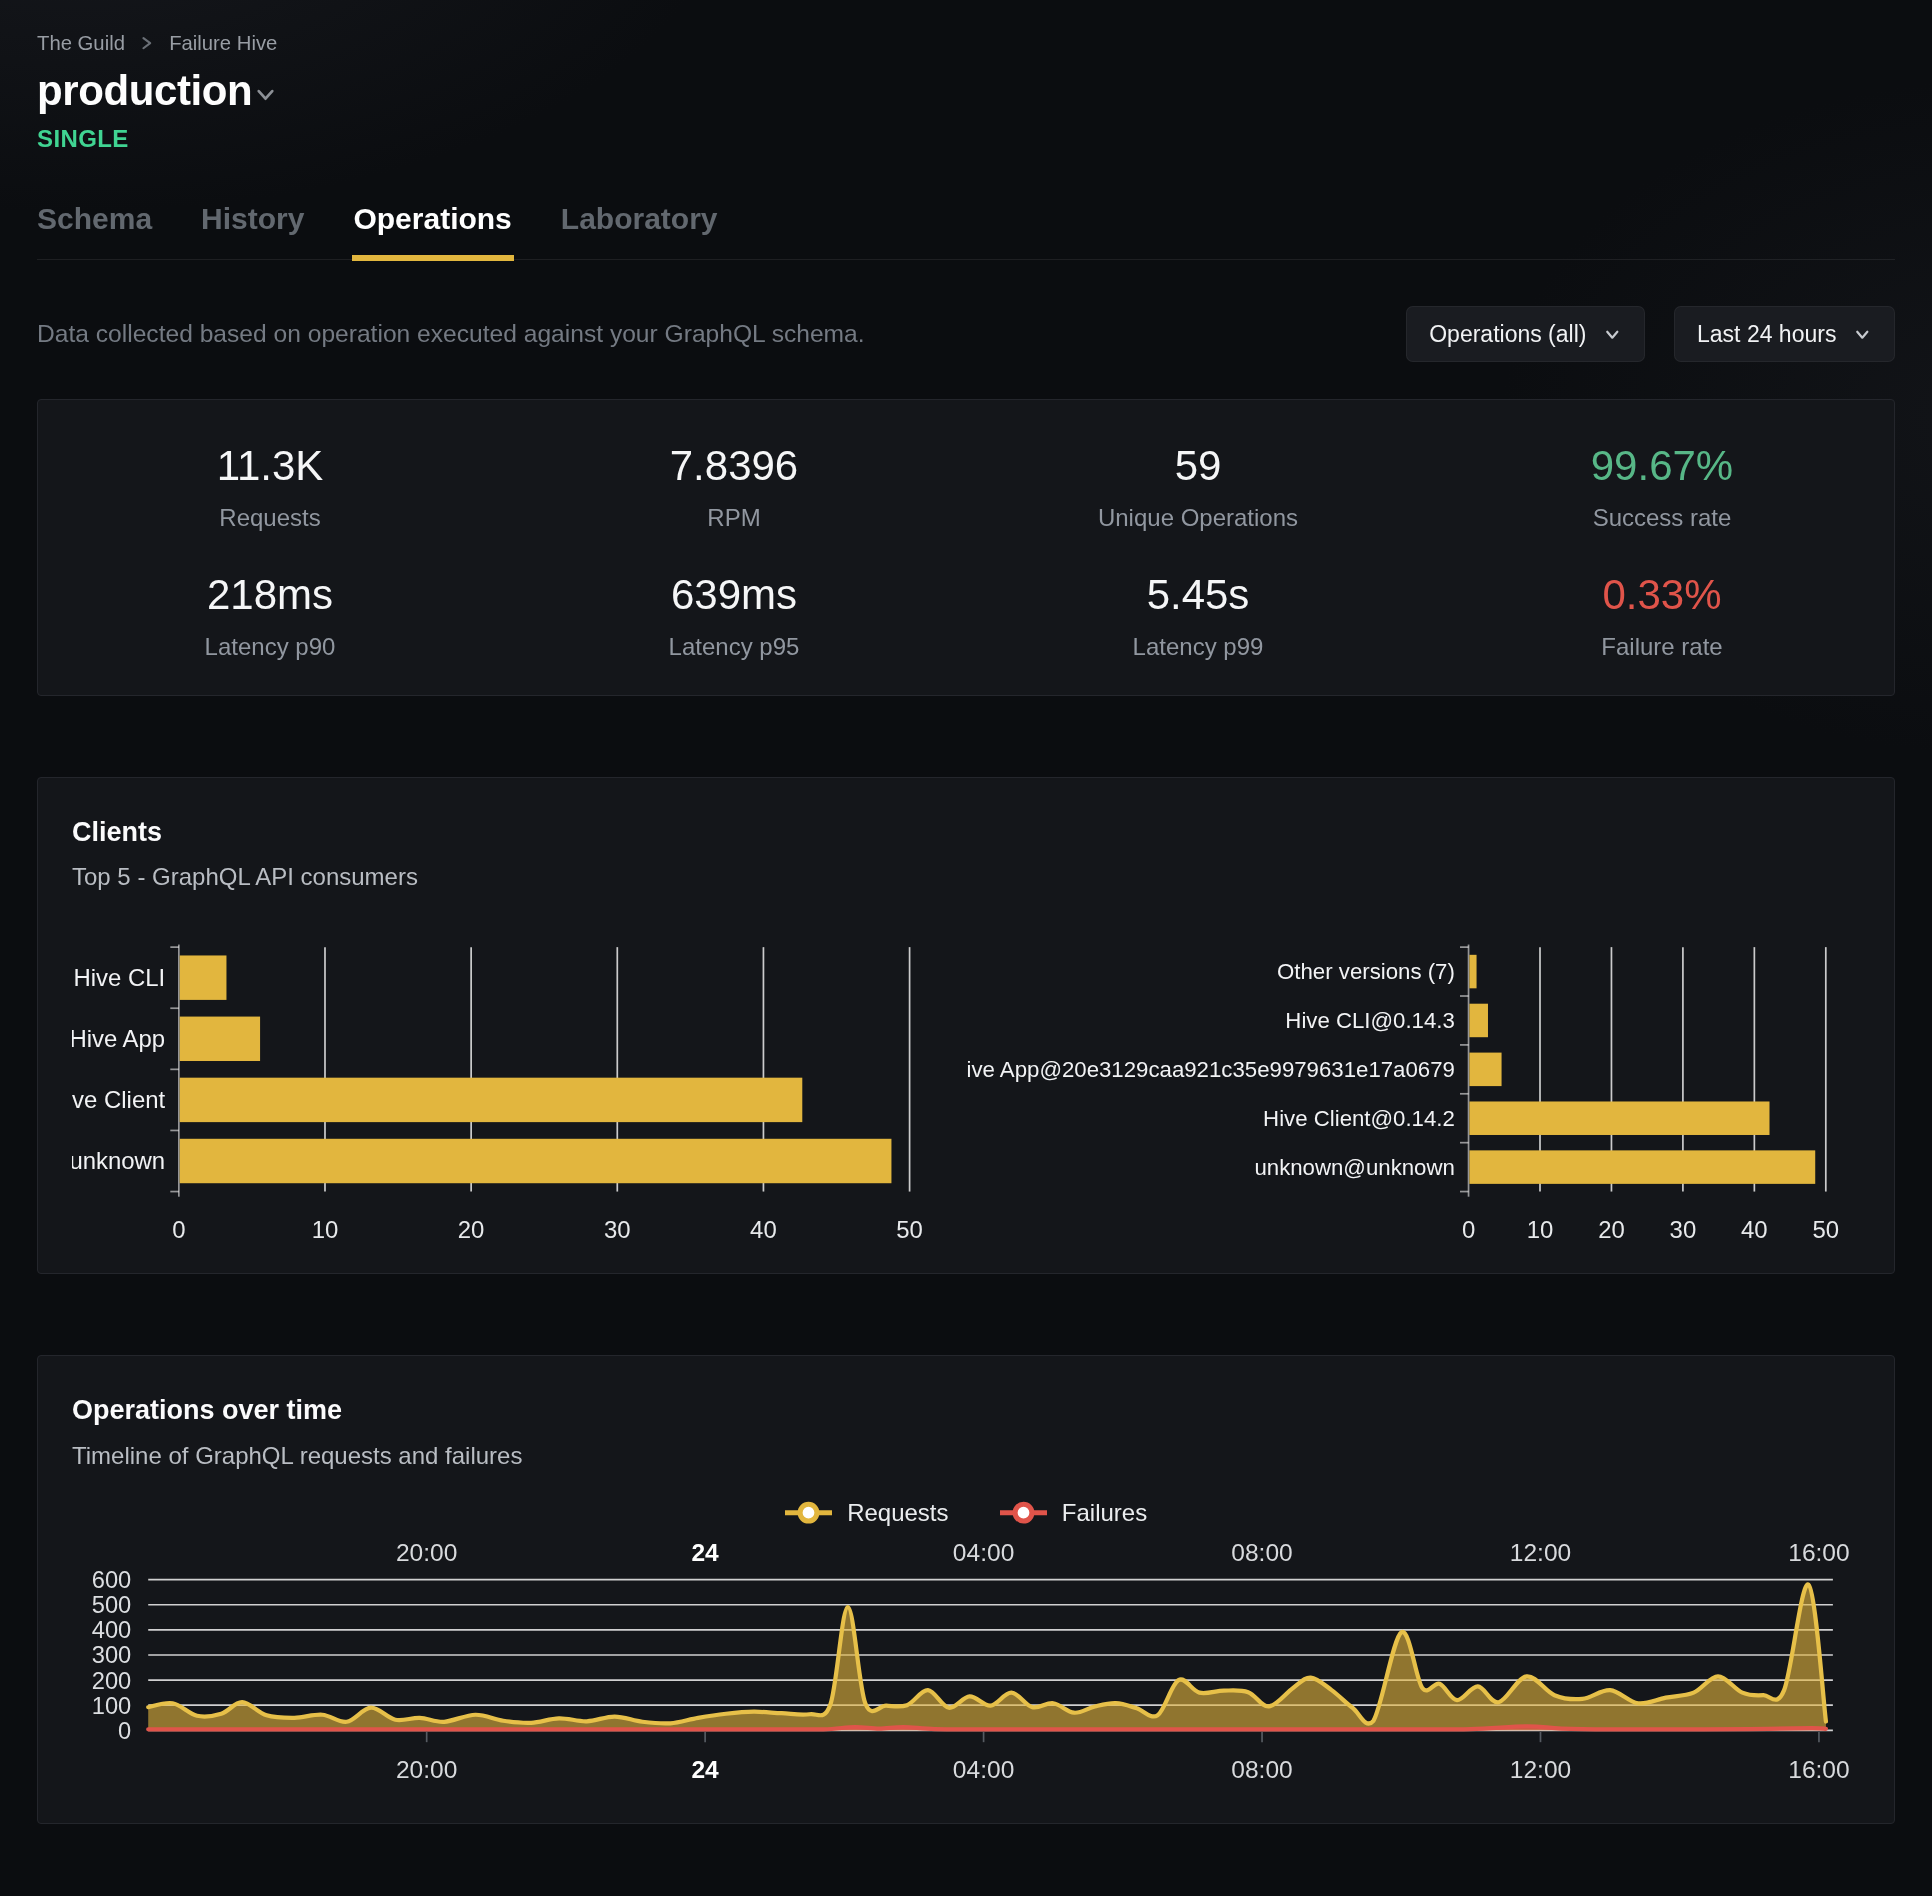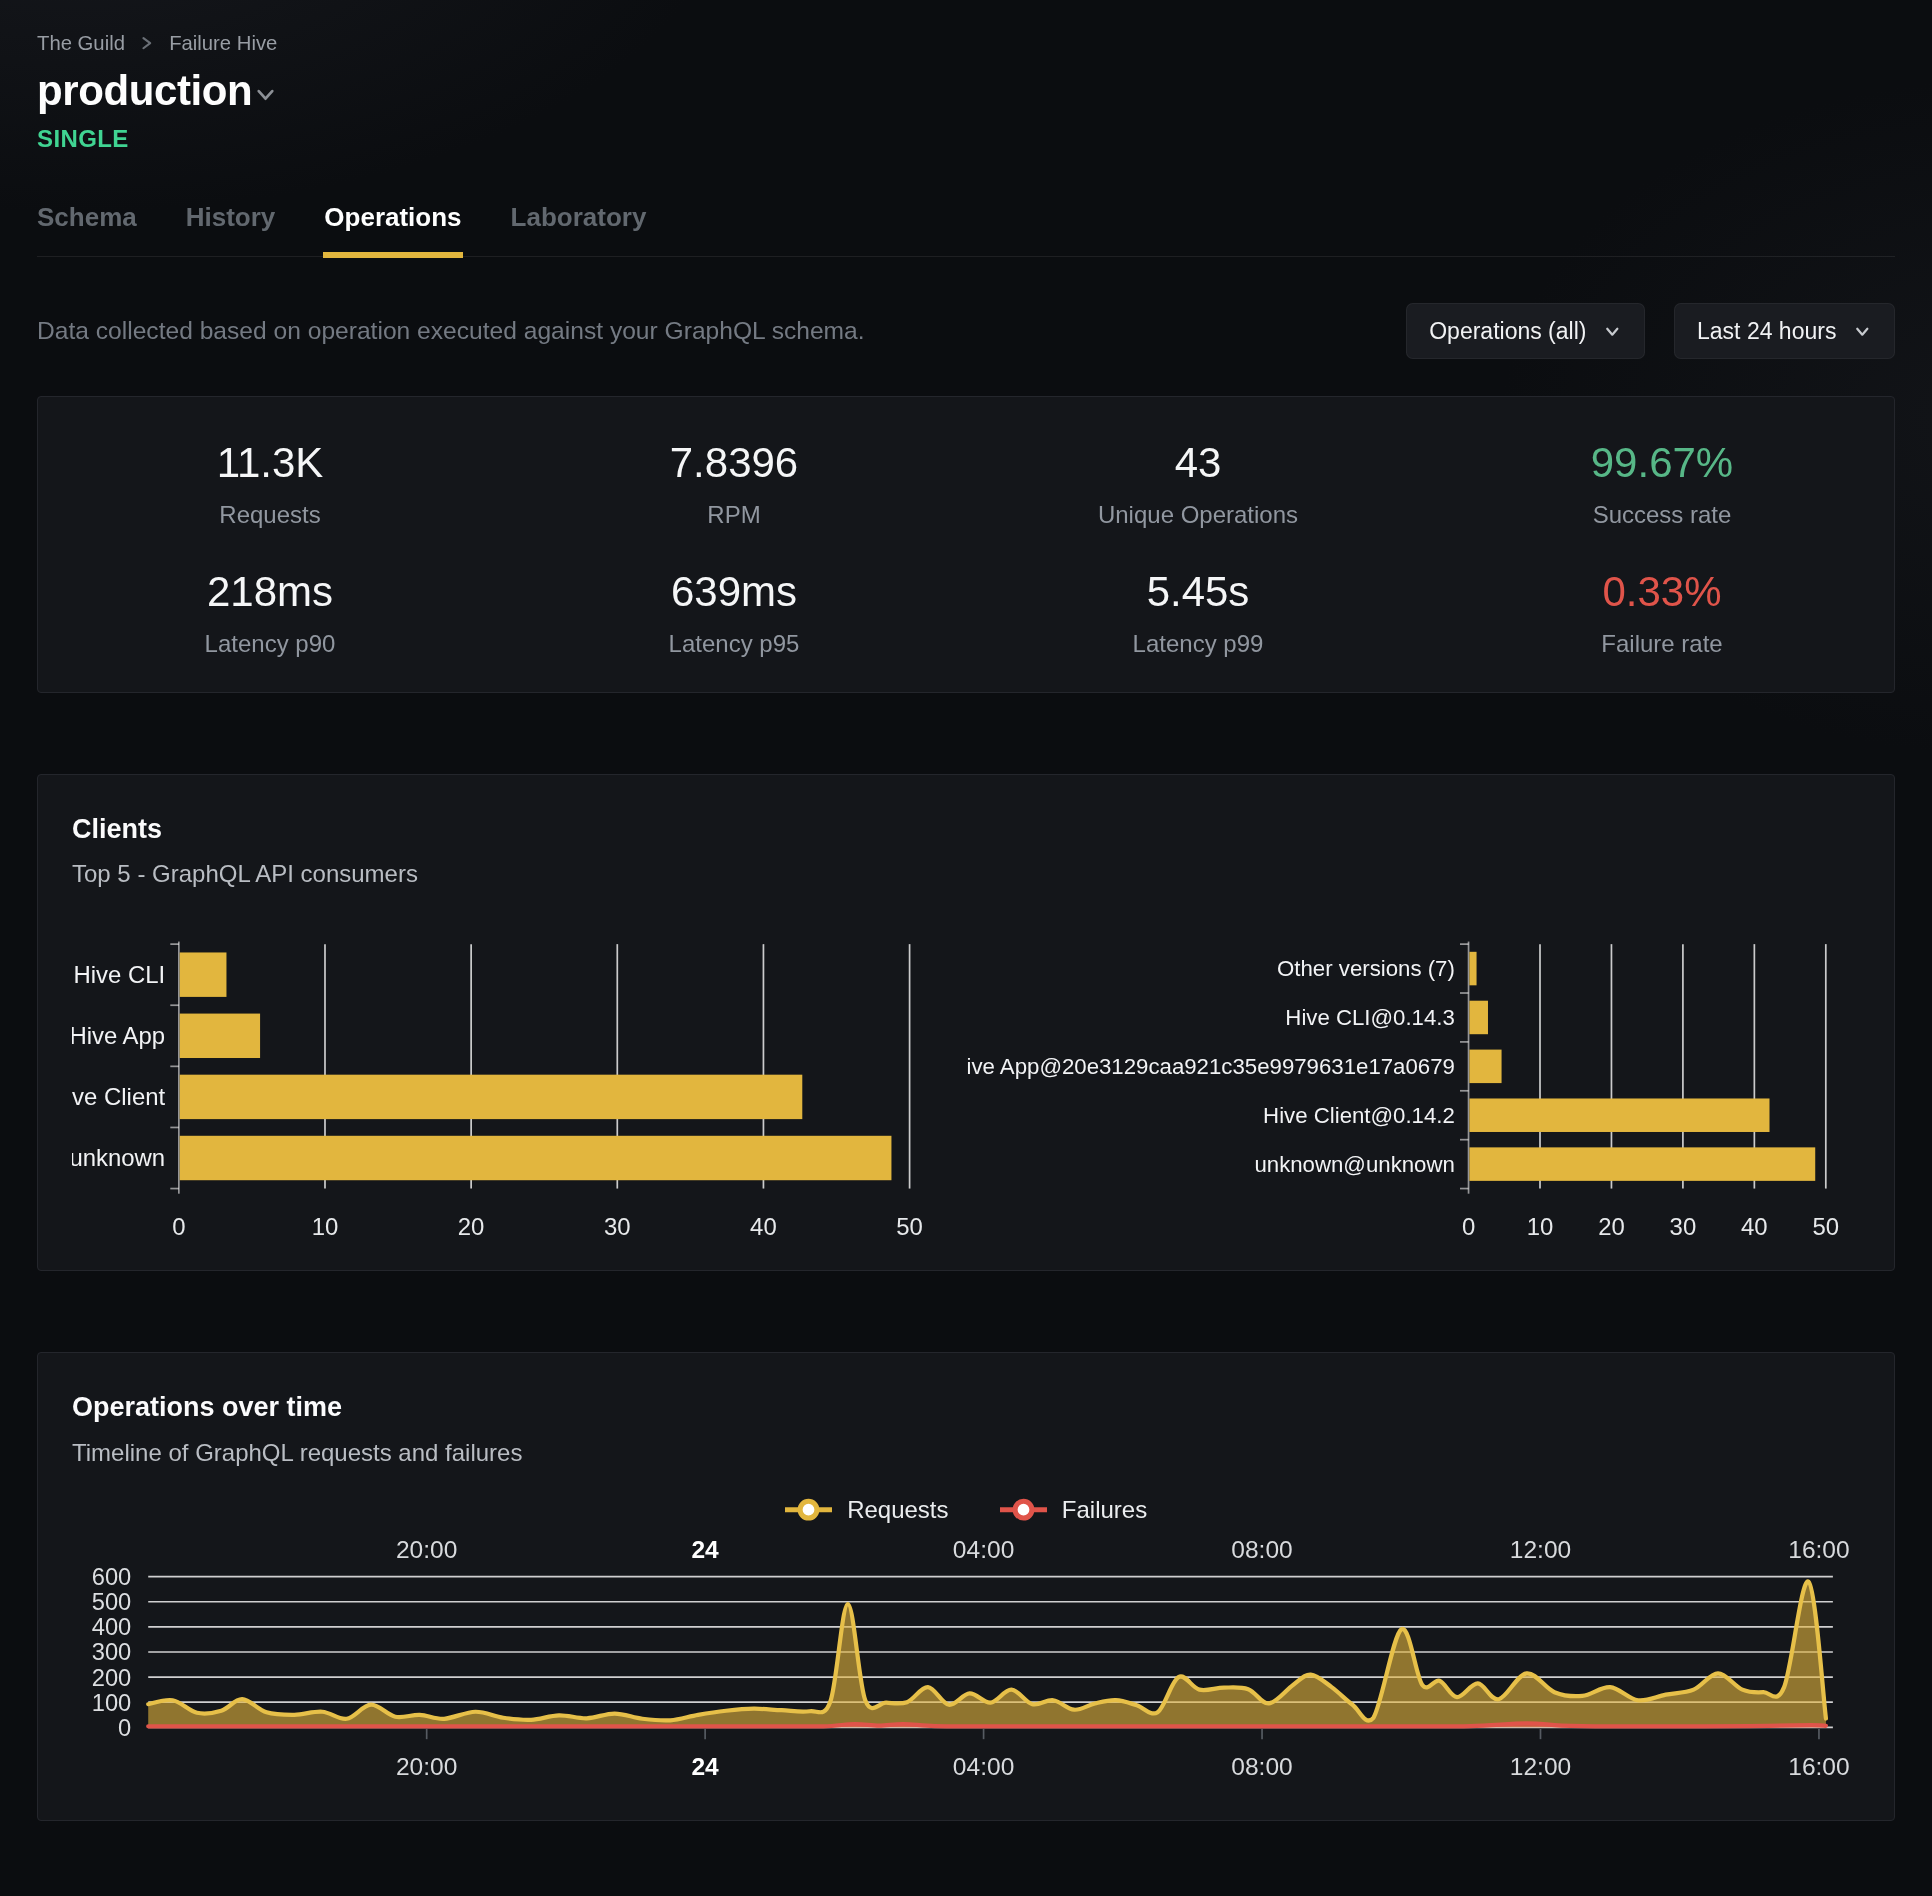--- a/index.html
+++ b/index.html
@@ -16,21 +16,21 @@
   }
   .page{padding:0 37px;}
   .breadcrumb{display:flex;align-items:center;gap:15.3px;padding-top:32px;font-size:20.3px;color:#989da4;}
   .crumb{cursor:pointer;}
   .sep{display:flex;align-items:center;}
   .title-row{display:flex;align-items:center;margin-top:12px;}
   .page-title{font-size:42px;font-weight:700;letter-spacing:-0.4px;color:#fdfdfd;}
   .title-chev{display:flex;align-items:center;cursor:pointer;padding-top:6.8px;}
   .badge{margin-top:10.2px;font-size:24px;font-weight:700;letter-spacing:0.4px;}
   .tabs{display:flex;gap:49px;margin-top:49px;border-bottom:1.7px solid rgba(255,255,255,0.08);}
-  .tab{font-size:26px;font-weight:700;color:#62686f;padding-bottom:23px;position:relative;cursor:pointer;}
+  .tab{font-size:30px;font-weight:700;color:#62686f;padding-bottom:23px;position:relative;cursor:pointer;}
   .tab.active{color:#fff;}
   .tab.active::after{content:"";position:absolute;left:-1.7px;right:-1.7px;bottom:-1.7px;height:6px;background:var(--accent);}
   .toolbar{display:flex;justify-content:space-between;align-items:center;margin-top:46px;}
   .desc{font-size:24.6px;color:#747a83;}
   .selects{display:flex;gap:29px;}
   .select{display:flex;align-items:center;gap:17px;background:#1a1c21;border:0.8px solid rgba(255,255,255,0.05);
           border-radius:6.8px;padding:13.6px 22px;font-size:23px;color:#f1f2f4;cursor:pointer;justify-content:flex-end;}
   .card{background:#14161a;border:1.7px solid #24262c;border-radius:4px;}
   .stats-card{margin-top:37px;padding:42px 0 34px;display:grid;grid-template-columns:repeat(4,1fr);row-gap:39px;}
   .stat{text-align:center;}
@@ -105,21 +105,21 @@
   <div class="card stats-card">
     <div class="stat">
       <div class="stat-value">11.3K</div>
       <div class="stat-label">Requests</div>
     </div>
     <div class="stat">
       <div class="stat-value">7.8396</div>
       <div class="stat-label">RPM</div>
     </div>
     <div class="stat">
-      <div class="stat-value">43</div>
+      <div class="stat-value">59</div>
       <div class="stat-label">Unique Operations</div>
     </div>
     <div class="stat">
       <div class="stat-value" style="color: rgb(87, 183, 135);">99.67%</div>
       <div class="stat-label">Success rate</div>
     </div>
     <div class="stat">
       <div class="stat-value">218ms</div>
       <div class="stat-label">Latency p90</div>
     </div>

